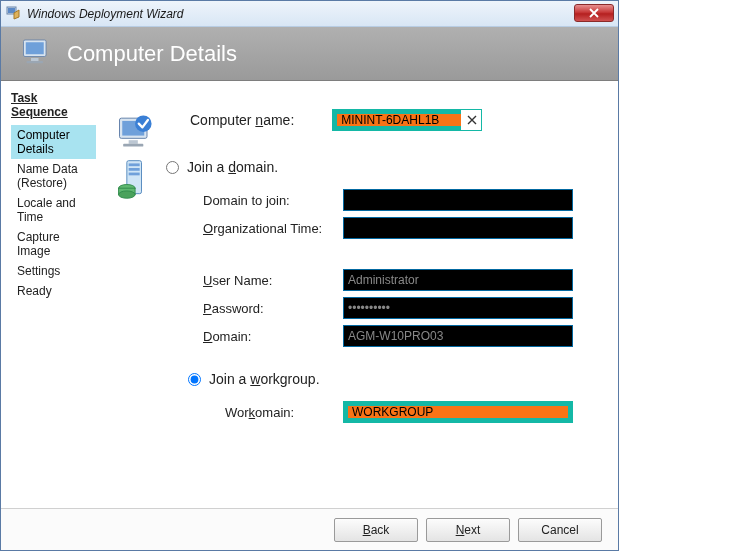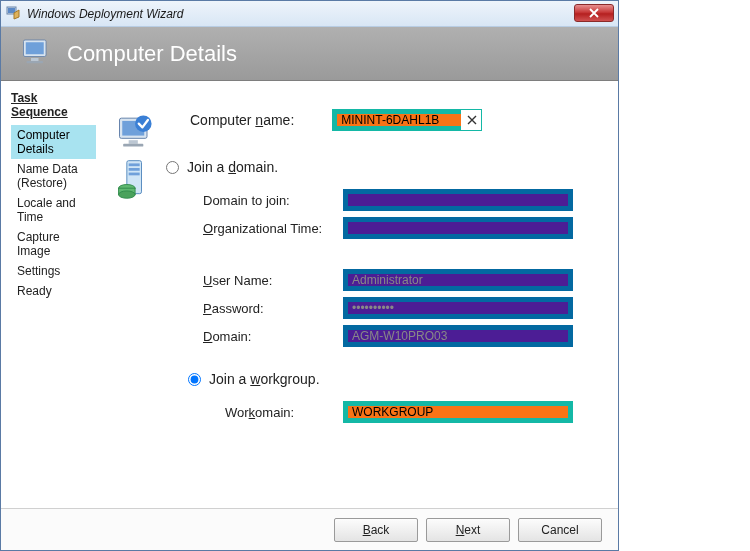--- a/index.html
+++ b/index.html
@@ -80,21 +80,21 @@
     .label { font-size: 13px; color: #222; }
     .ul { text-decoration: underline; }
 
     .cn-row { display:flex; align-items:center; gap: 38px; margin-bottom: 26px; margin-left: 24px; }
     .cn-row .label { font-size: 14px; }
     .input, .ro-input {
       height: 22px; font-size: 12px; padding: 2px 4px;
       border: 5px solid #14b8a6; background: #f97316; color: #000;
     }
     .ro-input {
-      background: #4c1d95; color: #888; border: 5px solid #0369a1;
+      background: #000000; color: #888; border: 1px solid #0369a1;
     }
     .cn-input-wrap { position: relative; display:inline-block; }
     .cn-input { width: 150px; padding-right: 22px; }
     .cn-clear {
       position:absolute; right:1px; top:1px; width:20px; height:20px;
       display:flex; align-items:center; justify-content:center;
       background: #fff; cursor: default; border-left: 1px solid transparent;
     }
     .cn-clear svg { width:10px; height:10px; }
 

